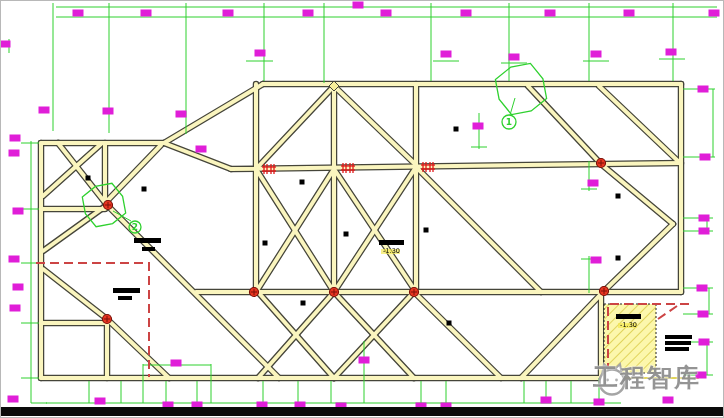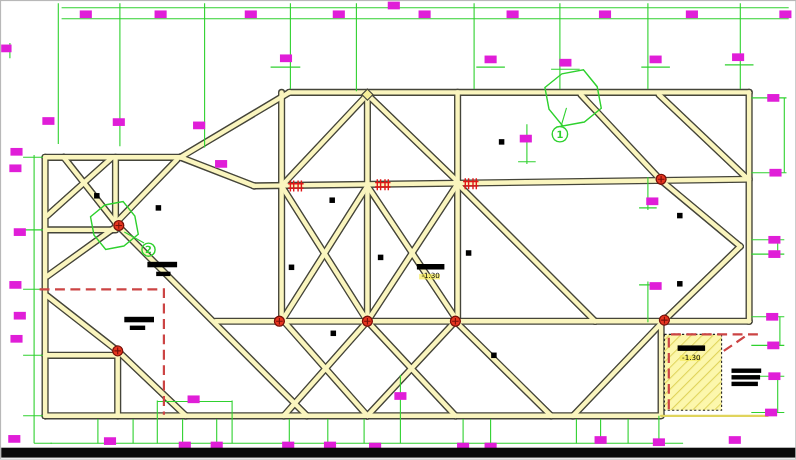--- a/index.html
+++ b/index.html
@@ -315,13 +315,24 @@
         <rect x="586.5" y="178.5" width="11" height="7" fill="#E01ED8"></rect>
         <rect x="589.5" y="255.5" width="11" height="7" fill="#E01ED8"></rect>
         <rect x="357.5" y="355.5" width="11" height="7" fill="#E01ED8"></rect>
         <rect x="169.5" y="358.5" width="11" height="7" fill="#E01ED8"></rect>
       </g>
     <g id="gBar">
         <rect x="0" y="406" width="724" height="9" fill="#0A0A0A"></rect>
       </g>
   </svg>
 
+  <div class="wm">
+    <svg width="38" height="38" viewBox="0 0 38 38">
+      <path d="M9,14 L11,3 L18,10 Z" fill="#ffffff" stroke="#a5a5a5" stroke-width="2"></path>
+      <path d="M29,14 L27,3 L20,10 Z" fill="#ffffff" stroke="#a5a5a5" stroke-width="2"></path>
+      <circle cx="19" cy="21" r="12.5" fill="#ffffff" stroke="#a5a5a5" stroke-width="2.5"></circle>
+      <circle cx="14.5" cy="19" r="1.4" fill="#b0b0b0"></circle>
+      <circle cx="23.5" cy="19" r="1.4" fill="#b0b0b0"></circle>
+      <path d="M17,24 q2,2 4,0" fill="none" stroke="#b0b0b0" stroke-width="1.5"></path>
+    </svg>
+    <span class="wm-text">工程智库</span>
+  </div>
 </div>
 
 </body></html>

